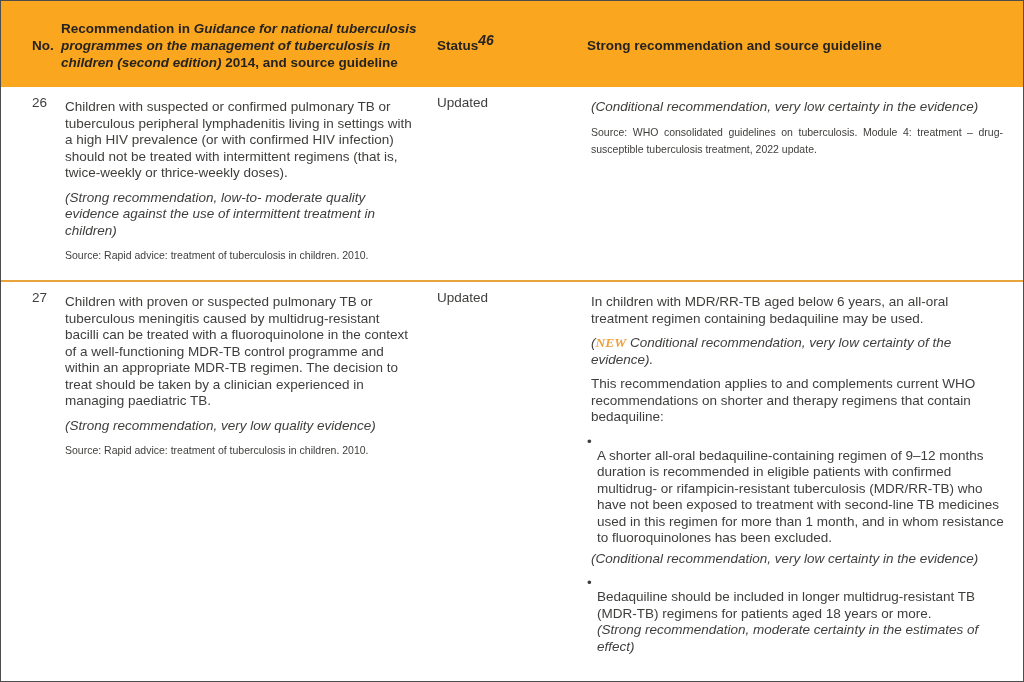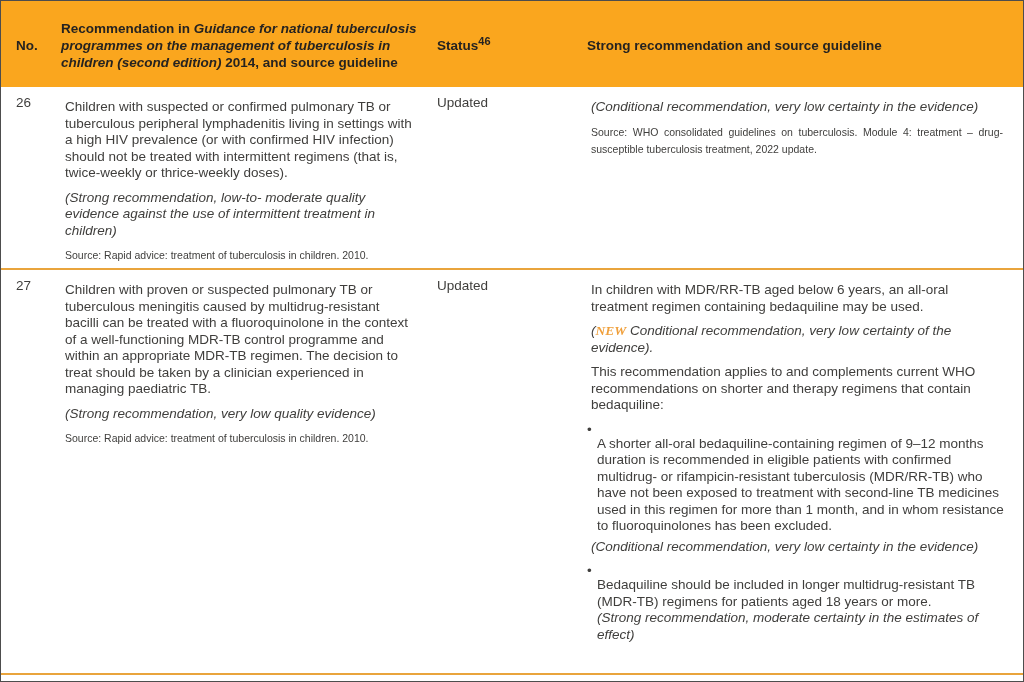--- a/index.html
+++ b/index.html
@@ -29,33 +29,35 @@
     color: var(--header_text);
     font-weight: 700;
     font-size: 13.5px;
     line-height: 17px;
     min-height: 86px;
     align-items: center;
     padding: 6px 0;
   }
   .header-row .cell { padding-top: 2px; }
   sup.fnote {
-    font-size: 11px;
+    font-size: 14px;
     vertical-align: super;
     line-height: 0;
+    font-style: italic;
   }
   .cell { padding-right: 10px; }
-  .no-cell { padding-left: 15px; }
+  .no-cell { padding-left: 15px; margin-left: 16px; }
   .status-cell { padding-left: 8px; }
   .updated-cell { padding-left: 1px; padding-right: 16px; }
   .body-row {
     color: var(--text);
     font-size: 13.5px;
     line-height: 16.5px;
     padding-top: 8px;
+    padding-bottom: 12px;
   }
   .body-row.sep { border-bottom: 2px solid var(--separator); }
   .body-row.last { padding-bottom: 30px; }
   .body-row p { margin: 4px; }
   .body-row p + p, .body-row .bullet { margin-top: 8px; }
   .note { font-style: italic; }
   .source {
     font-size: 10.5px;
     line-height: 17px;
     margin-top: 9px;

